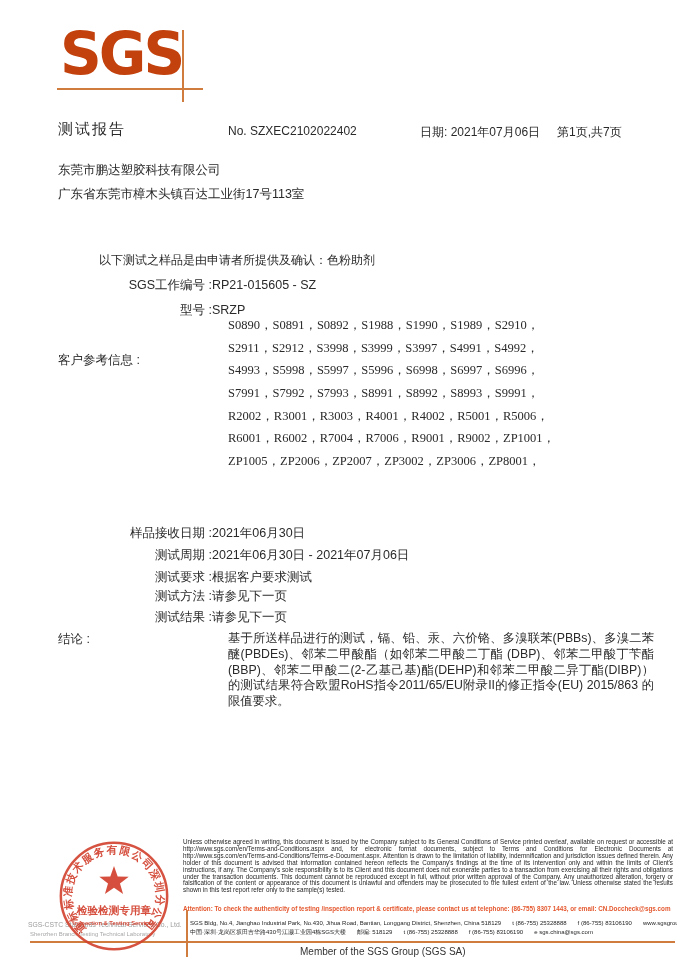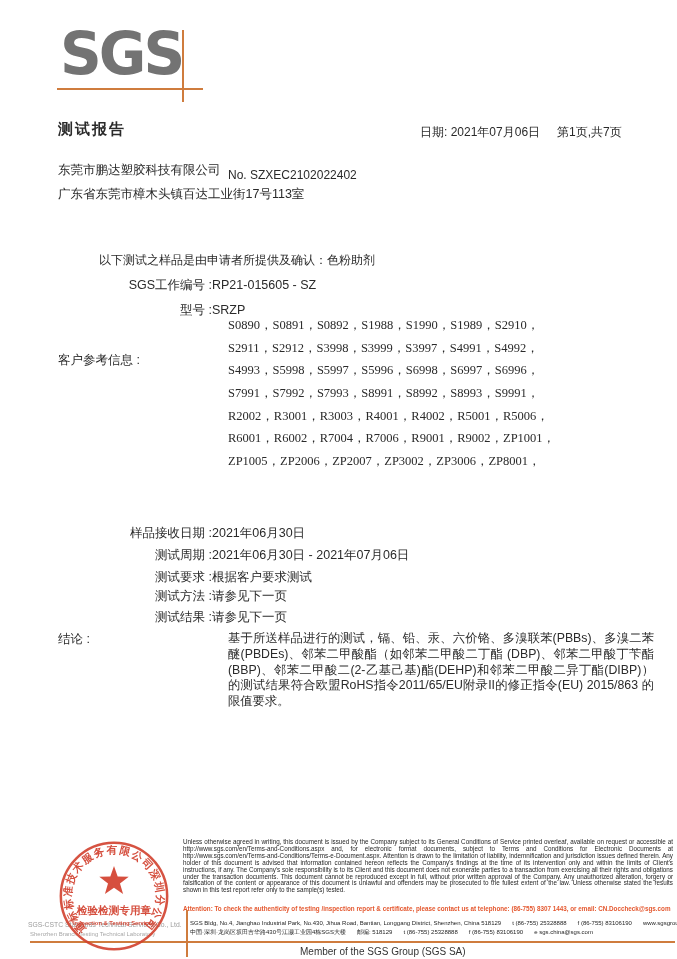--- a/index.html
+++ b/index.html
@@ -4,25 +4,25 @@
 <style>
   html,body{margin:0;padding:0;background:#e8e8e8;}
   .page{
     position:relative;width:677px;height:959px;background:#ffffff;
     font-family:"Liberation Sans","DejaVu Sans",sans-serif;color:#2a2a2a;
     overflow:hidden;margin:0 auto;
   }
   .abs{position:absolute;}
   
   .logo-text{left:60px;top:24px;font-size:58px;line-height:60px;font-weight:700;
-    color:#737373;letter-spacing:-3px;font-family:"DejaVu Sans",sans-serif;}
+    color:#c2410c;letter-spacing:-3px;font-family:"DejaVu Sans",sans-serif;}
   .logo-hline{left:57px;top:88px;width:146px;height:2px;background:#cf7c3e;}
   .logo-vline{left:182px;top:30px;width:2px;height:72px;background:#cf7c3e;}
-  .doc-title{left:58px;top:120px;font-size:15px;font-weight:700;letter-spacing:2px;text-align:right;}
-  .report-no{left:228px;top:124px;font-size:12px;margin-top:44px;}
+  .doc-title{left:58px;top:120px;font-size:15px;font-weight:400;letter-spacing:2px;text-align:right;}
+  .report-no{left:228px;top:124px;font-size:12px;}
   .report-date{left:420px;top:124px;font-size:12px;}
   .report-page{left:557px;top:124px;font-size:12px;}
   
   .applicant-name{left:58px;top:162px;font-size:12.5px;}
   .applicant-address{left:58px;top:186px;font-size:12.5px;}
   
   .intro{left:58px;top:252px;font-size:12px;margin-left:41px;}
   .frow{left:42px;font-size:12.5px;white-space:nowrap;text-align:right;}
   .frow .lbl{display:inline-block;width:170px;}
   .ref-label{left:58px;top:324px;font-size:12.5px;margin-top:28px;}

